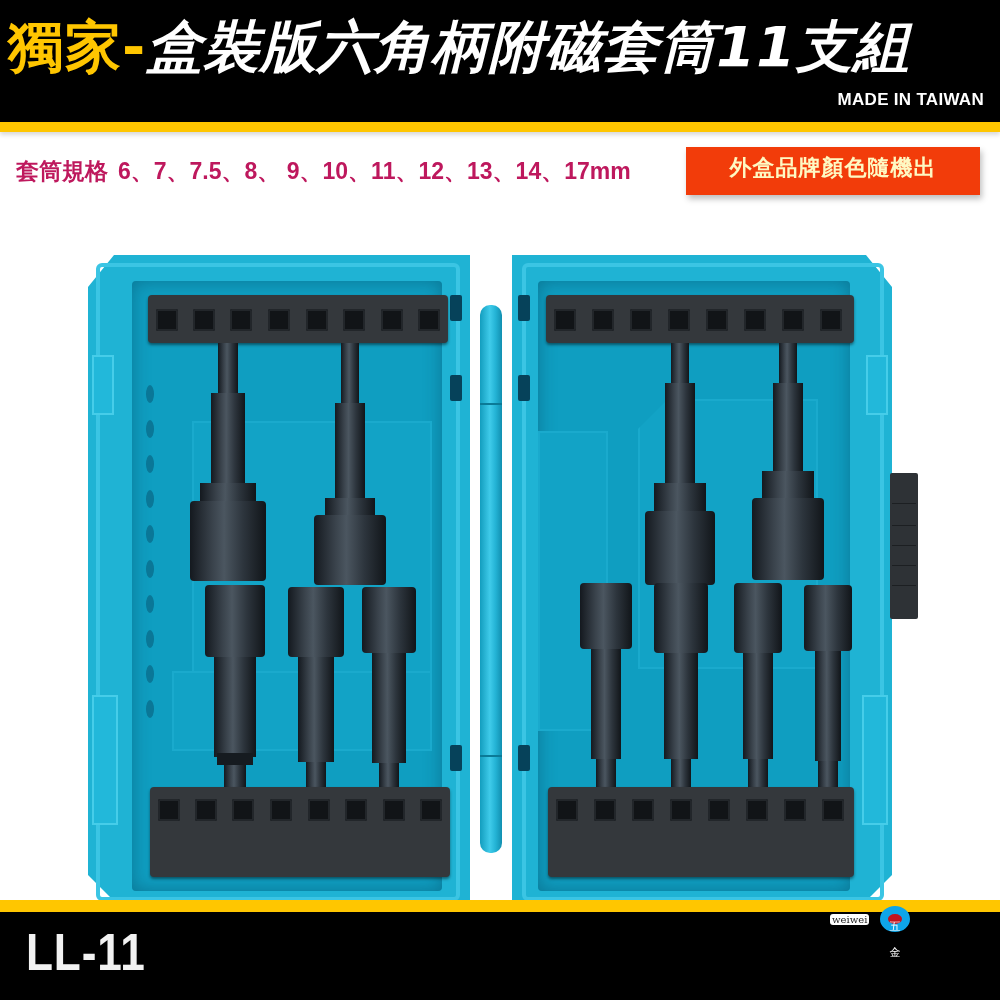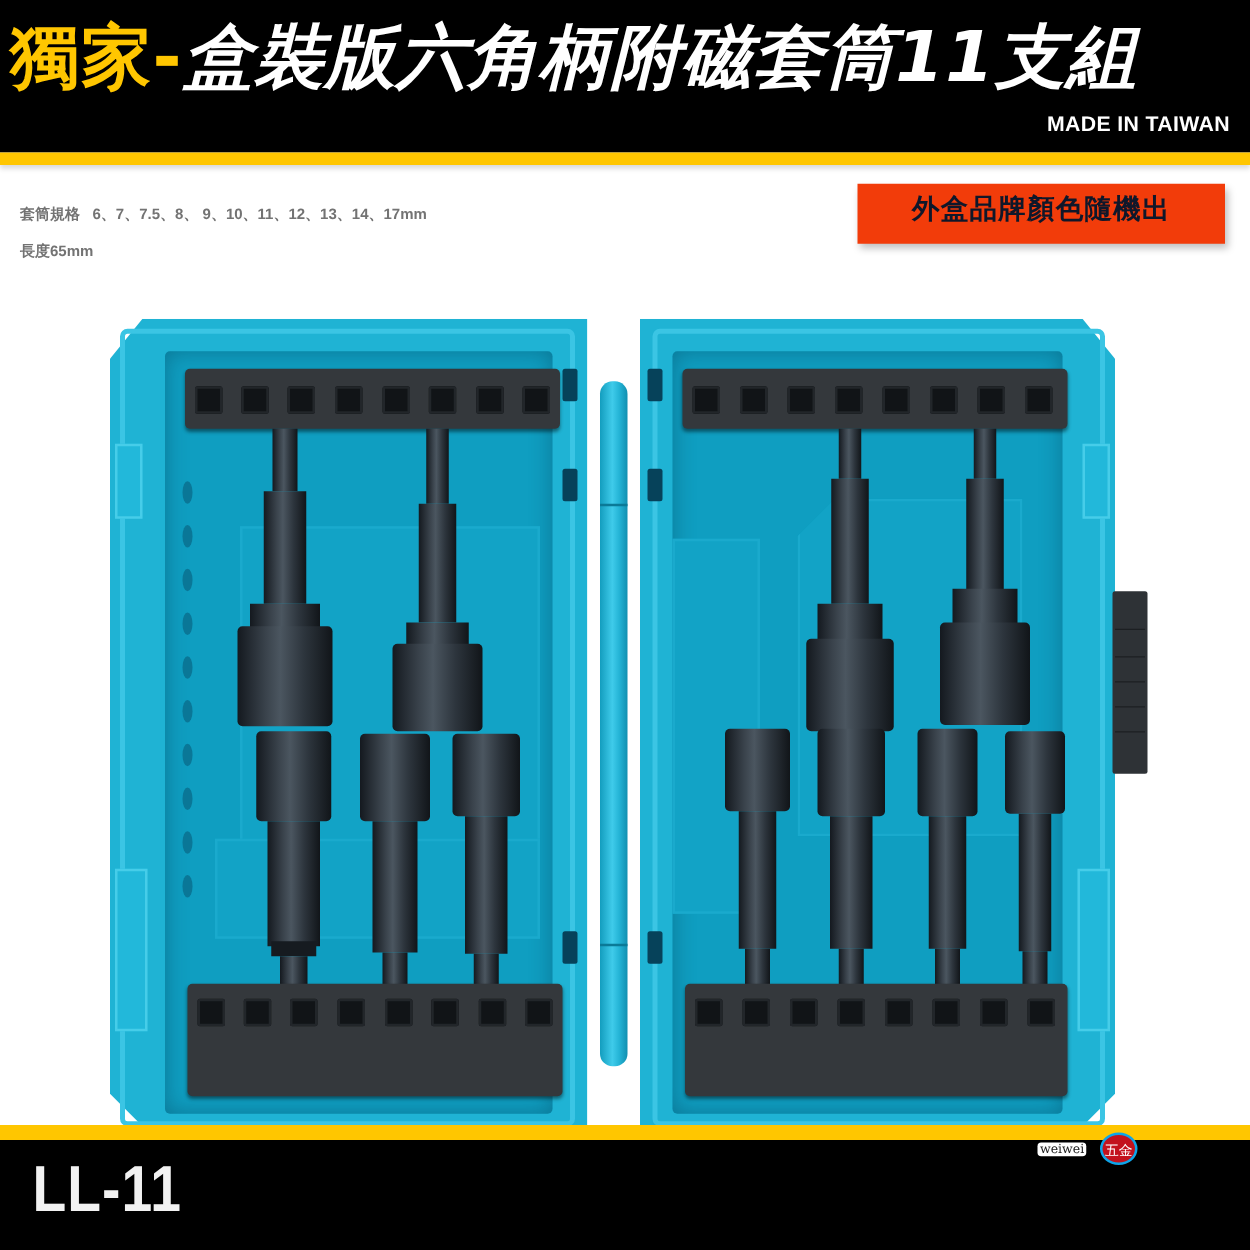--- a/index.html
+++ b/index.html
@@ -8,24 +8,24 @@
 
   
   .header { position: absolute; left: 0; top: 0; width: 1000px; height: 122px; background: #000; }
   .title { position: absolute; left: 8px; top: 14px; font-size: 56px; font-weight: bold; letter-spacing: 1px; white-space: nowrap; line-height: 66px; }
   .title .accent { color: #ffc600; }
   .title .main { color: #ffffff; font-style: italic; }
   .made-in { position: absolute; right: 16px; top: 90px; color: #fff; font-family: "Liberation Sans", sans-serif; font-weight: bold; font-size: 17px; letter-spacing: 0.3px; }
   .top-stripe { position: absolute; left: 0; top: 122px; width: 1000px; height: 10px; background: #ffc600; box-shadow: 0 3px 4px rgba(0,0,0,0.15); }
 
   
-  .specs { position: absolute; left: 16px; top: 156px; font-family: "Liberation Sans", sans-serif; font-weight: bold; color: #737373; font-size: 12px; line-height: 30px; }
+  .specs { position: absolute; left: 16px; top: 156px; font-family: "Liberation Sans", sans-serif; font-weight: bold; color: #be185d; font-size: 23px; line-height: 30px; }
   .specs .row { white-space: nowrap; }
   .specs .lbl { margin-right: 10px; }
-  .notice { position: absolute; left: 686px; top: 147px; width: 294px; height: 48px; background: #f23c0a; color: #0f172a; font-weight: bold; font-size: 22px; text-align: center; line-height: 42px; box-shadow: 2px 4px 6px rgba(0,0,0,0.25); letter-spacing: 1px; }
+  .notice { position: absolute; left: 686px; top: 147px; width: 294px; height: 48px; background: #f23c0a; color: #fef9c3; font-weight: bold; font-size: 22px; text-align: center; line-height: 42px; box-shadow: 2px 4px 6px rgba(0,0,0,0.25); letter-spacing: 1px; }
 
   
   .bottom-stripe { position: absolute; left: 0; top: 900px; width: 1000px; height: 12px; background: #ffc600; }
   .footer { position: absolute; left: 0; top: 912px; width: 1000px; height: 88px; background: #000; }
   .model { position: absolute; left: 26px; top: 922px; color: #f2f2f2; font-family: "Liberation Sans", sans-serif; font-size: 52px; font-weight: bold; letter-spacing: 1px; transform: scaleX(0.85); transform-origin: left; }
 
   
   .case { position: absolute; top: 255px; height: 660px; }
   .case-left { left: 88px; width: 382px; }
   .case-right { left: 512px; width: 380px; }
@@ -58,39 +58,36 @@
     background: linear-gradient(90deg, #139dbe 0%, #3fcbea 45%, #24b4d6 70%, #118fb0 100%); }
   .hinge .cut { position: absolute; left: 0; width: 100%; height: 2px; background: #0b7a97; }
   .latch { position: absolute; left: 890px; top: 473px; width: 28px; height: 146px; background: #2e3236; border-radius: 2px; }
   .latch .ln { position: absolute; left: 2px; width: 24px; height: 1px; background: #1c1f22; }
 
   
   .logo { position: absolute; left: 828px; top: 862px; width: 130px; height: 80px; }
   .logo .calli { position: absolute; left: 0; top: 0; font-family: "DejaVu Serif", serif; font-weight: bold; font-size: 34px; color: #111; white-space: nowrap;
     text-shadow: 0 0 3px #fff, 0 0 3px #fff, 0 0 4px #fff; font-style: italic; letter-spacing: -2px; }
   .logo .sub { position: absolute; left: 2px; top: 52px; font-family: "DejaVu Serif", serif; font-size: 10px; color: #222; background: #fff; padding: 0 2px; border-radius: 3px; }
-  .logo .seal { position: absolute; left: 52px; top: 44px; width: 30px; height: 26px; border-radius: 50%; background: #c3121e; color: #fff; font-size: 11px; text-align: center; line-height: 26px; border: 2px solid #0ea5e9; }
+  .logo .seal { position: absolute; left: 52px; top: 44px; width: 30px; height: 26px; border-radius: 50%; background: #c3121e; color: #fff; font-size: 11px; text-align: center; line-height: 26px; border: 8px solid #0ea5e9; }
 </style>
 </head>
 <body>
 
 <div class="header">
   <div class="title">
     <span class="accent">獨家-</span><span class="main">盒裝版六角柄附磁套筒11支組</span>
   </div>
   <div class="made-in">MADE IN TAIWAN</div>
 </div>
 <div class="top-stripe"></div>
 
 <div class="specs">
   <div class="row">
     <span class="lbl">套筒規格</span><span>6、7、7.5、8、 9、10、11、12、13、14、17mm</span>
-  </div>
-  <div class="row">
-    <span>長度</span><span>65mm</span>
   </div>
 </div>
 <div class="notice">外盒品牌顏色隨機出</div>
 
 <div class="case case-left">
   <div class="shell"></div>
   <div class="rim" style="left:8px;top:8px;right:10px;bottom:14px;"></div>
   <div class="side-tab" style="left:4px;top:100px;width:22px;height:60px;"></div>
   <div class="side-tab" style="left:4px;top:440px;width:26px;height:130px;"></div>
   <div class="inner" style="left:44px;top:26px;width:310px;height:610px;">

